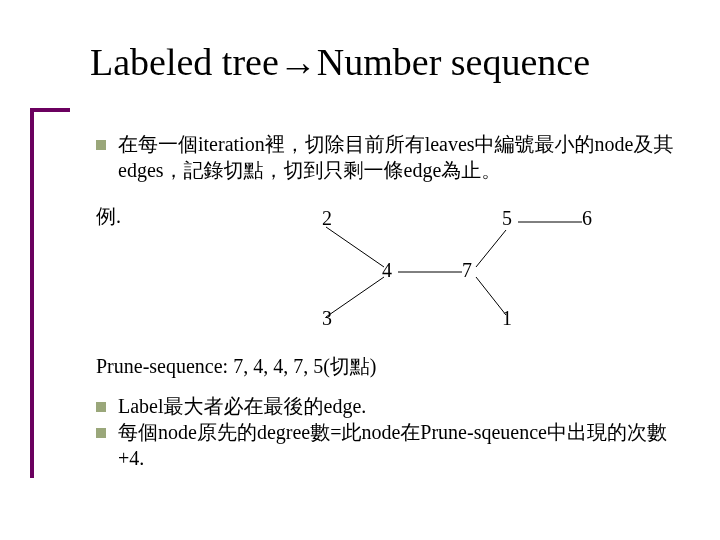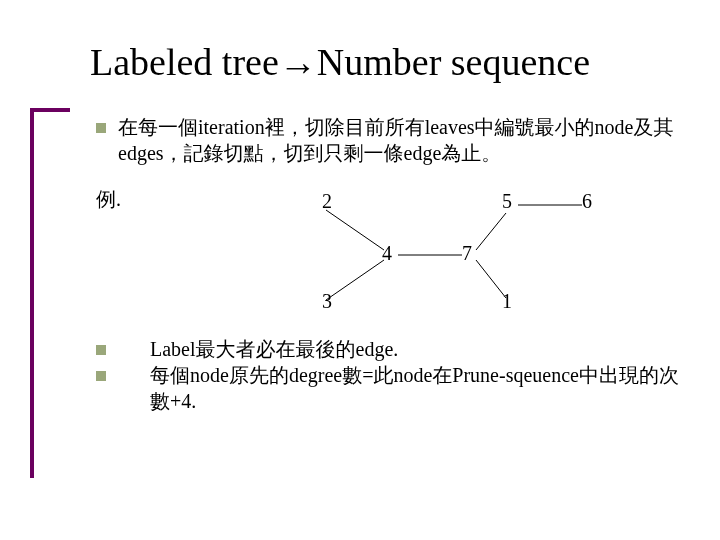--- a/index.html
+++ b/index.html
@@ -24,35 +24,35 @@
     position: absolute;
     left: 30px;
     top: 108px;
     width: 4px;
     height: 370px;
     background: #6b005f;
   }
   .title {
     font-size: 38px;
     font-weight: normal;
-    margin-bottom: 30px;
+    margin-bottom: 47px;
     margin-left: 20px;
     letter-spacing: 0px;
   }
   .content {
     margin-left: 26px;
     font-size: 20px;
     line-height: 1.3;
   }
   .bullet-row {
     display: flex;
     align-items: flex-start;
     margin-bottom: 20px;
   }
-  .bullet-row.tight { margin-bottom: 0; gap: 32px; }
+  .bullet-row.tight { margin-bottom: 0; }
   .bullet-sq {
     display: inline-block;
     width: 10px;
     height: 10px;
     background: #9aa77a;
     margin-top: 9px;
     margin-right: 12px;
     flex-shrink: 0;
   }
   .bullet-text {
@@ -112,20 +112,21 @@
     </svg>
     <span class="node-label" style="left:136px; top:0px">2</span>
     <span class="node-label" style="left:316px; top:0px">5</span>
     <span class="node-label" style="left:396px; top:0px">6</span>
     <span class="node-label" style="left:196px; top:52px">4</span>
     <span class="node-label" style="left:276px; top:52px">7</span>
     <span class="node-label" style="left:136px; top:100px">3</span>
     <span class="node-label" style="left:316px; top:100px">1</span>
   </div>
 
+  <div class="prune-line">Prune-sequence: 7, 4, 4, 7, 5(切點)</div>
 
   <div class="bullet-row tight">
     <span class="bullet-sq"></span>
     <span class="bullet-text">Label最大者必在最後的edge.</span>
   </div>
   <div class="bullet-row tight">
     <span class="bullet-sq"></span>
     <span class="bullet-text">每個node原先的degree數=此node在Prune-sqeuence中出現的次數+4.</span>
   </div>
 

